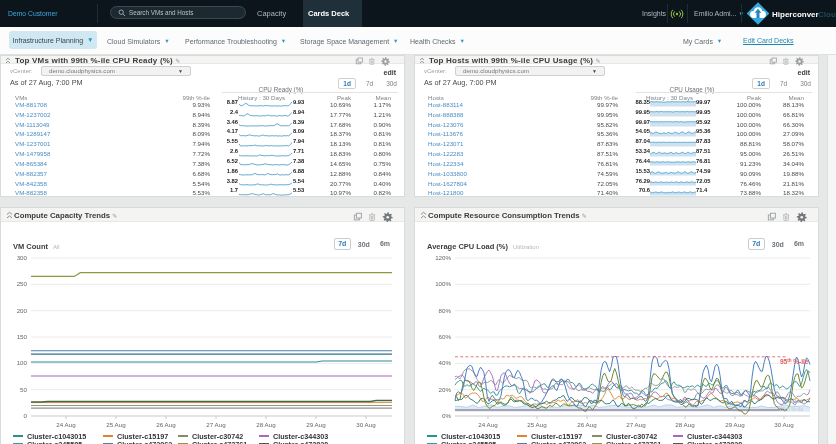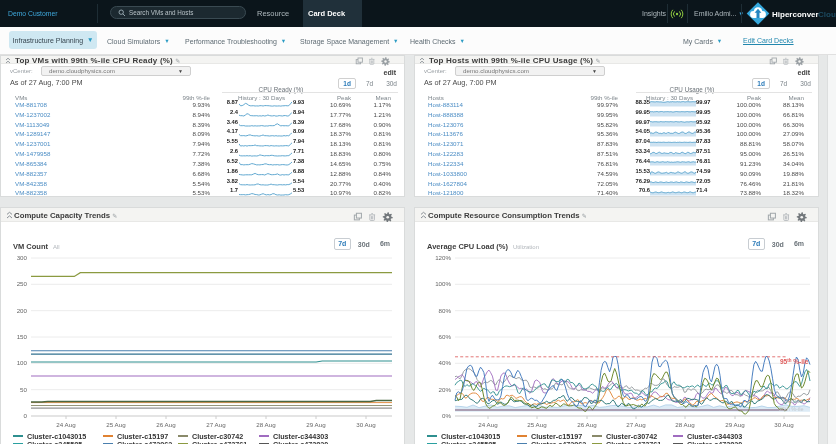--- a/index.html
+++ b/index.html
@@ -55,23 +55,23 @@
 <div id="nav">
  <span class="t" style="left:8px;color:#3fa8dc;font-size:6.8px;">Demo Customer</span>
  <div class="vsep" style="left:97px"></div>
  <div style="position:absolute;left:110px;top:6px;width:136px;height:13px;background:#1c2930;border:1px solid #3a4a52;border-radius:7px;">
    <svg width="8" height="8" style="position:absolute;left:7px;top:2px" viewBox="0 0 8 8">
         <circle cx="3.2" cy="3.2" r="2.2" fill="none" stroke="#9fb0b8" stroke-width="0.9"></circle>
         <line x1="4.8" y1="4.8" x2="7" y2="7" stroke="#9fb0b8" stroke-width="0.9"></line>
       </svg>
    <span style="position:absolute;left:18px;top:0;line-height:11px;font-size:6.3px;color:#b8c2c7;">Search VMs and Hosts</span>
  </div>
- <span class="t" style="left:257px;">Resource</span>
+ <span class="t" style="left:257px;">Capacity</span>
  <div id="tab"></div>
- <span class="t" style="left:308px;color:#fff;font-weight:bold;">Card Deck</span>
+ <span class="t" style="left:308px;color:#fff;font-weight:bold;">Cards Deck</span>
  <span class="t" style="left:642px;font-size:7px;">Insights</span>
  <div class="vsep" style="left:667px"></div>
  <svg width="14" height="12" viewBox="0 0 14 12" style="position:absolute;left:670px;top:8px">
    <circle cx="7" cy="6" r="1.2" fill="#8dc63f"></circle>
    <path d="M4.6 3.4 a3.7 3.7 0 0 0 0 5.2 M2.8 1.8 a6.2 6.2 0 0 0 0 8.4 M9.4 3.4 a3.7 3.7 0 0 1 0 5.2 M11.2 1.8 a6.2 6.2 0 0 1 0 8.4" stroke="#8dc63f" stroke-width="1" fill="none"></path>
  </svg>
  <div class="vsep" style="left:687px"></div>
  <span class="t" style="left:694px;font-size:7px;">Emilio Admi... <span style="color:#3fa8dc;font-size:6px;">▼</span></span>
  <div class="vsep" style="left:741px"></div>
  <svg width="92" height="27" viewBox="0 0 92 27" style="position:absolute;left:745px;top:0">

